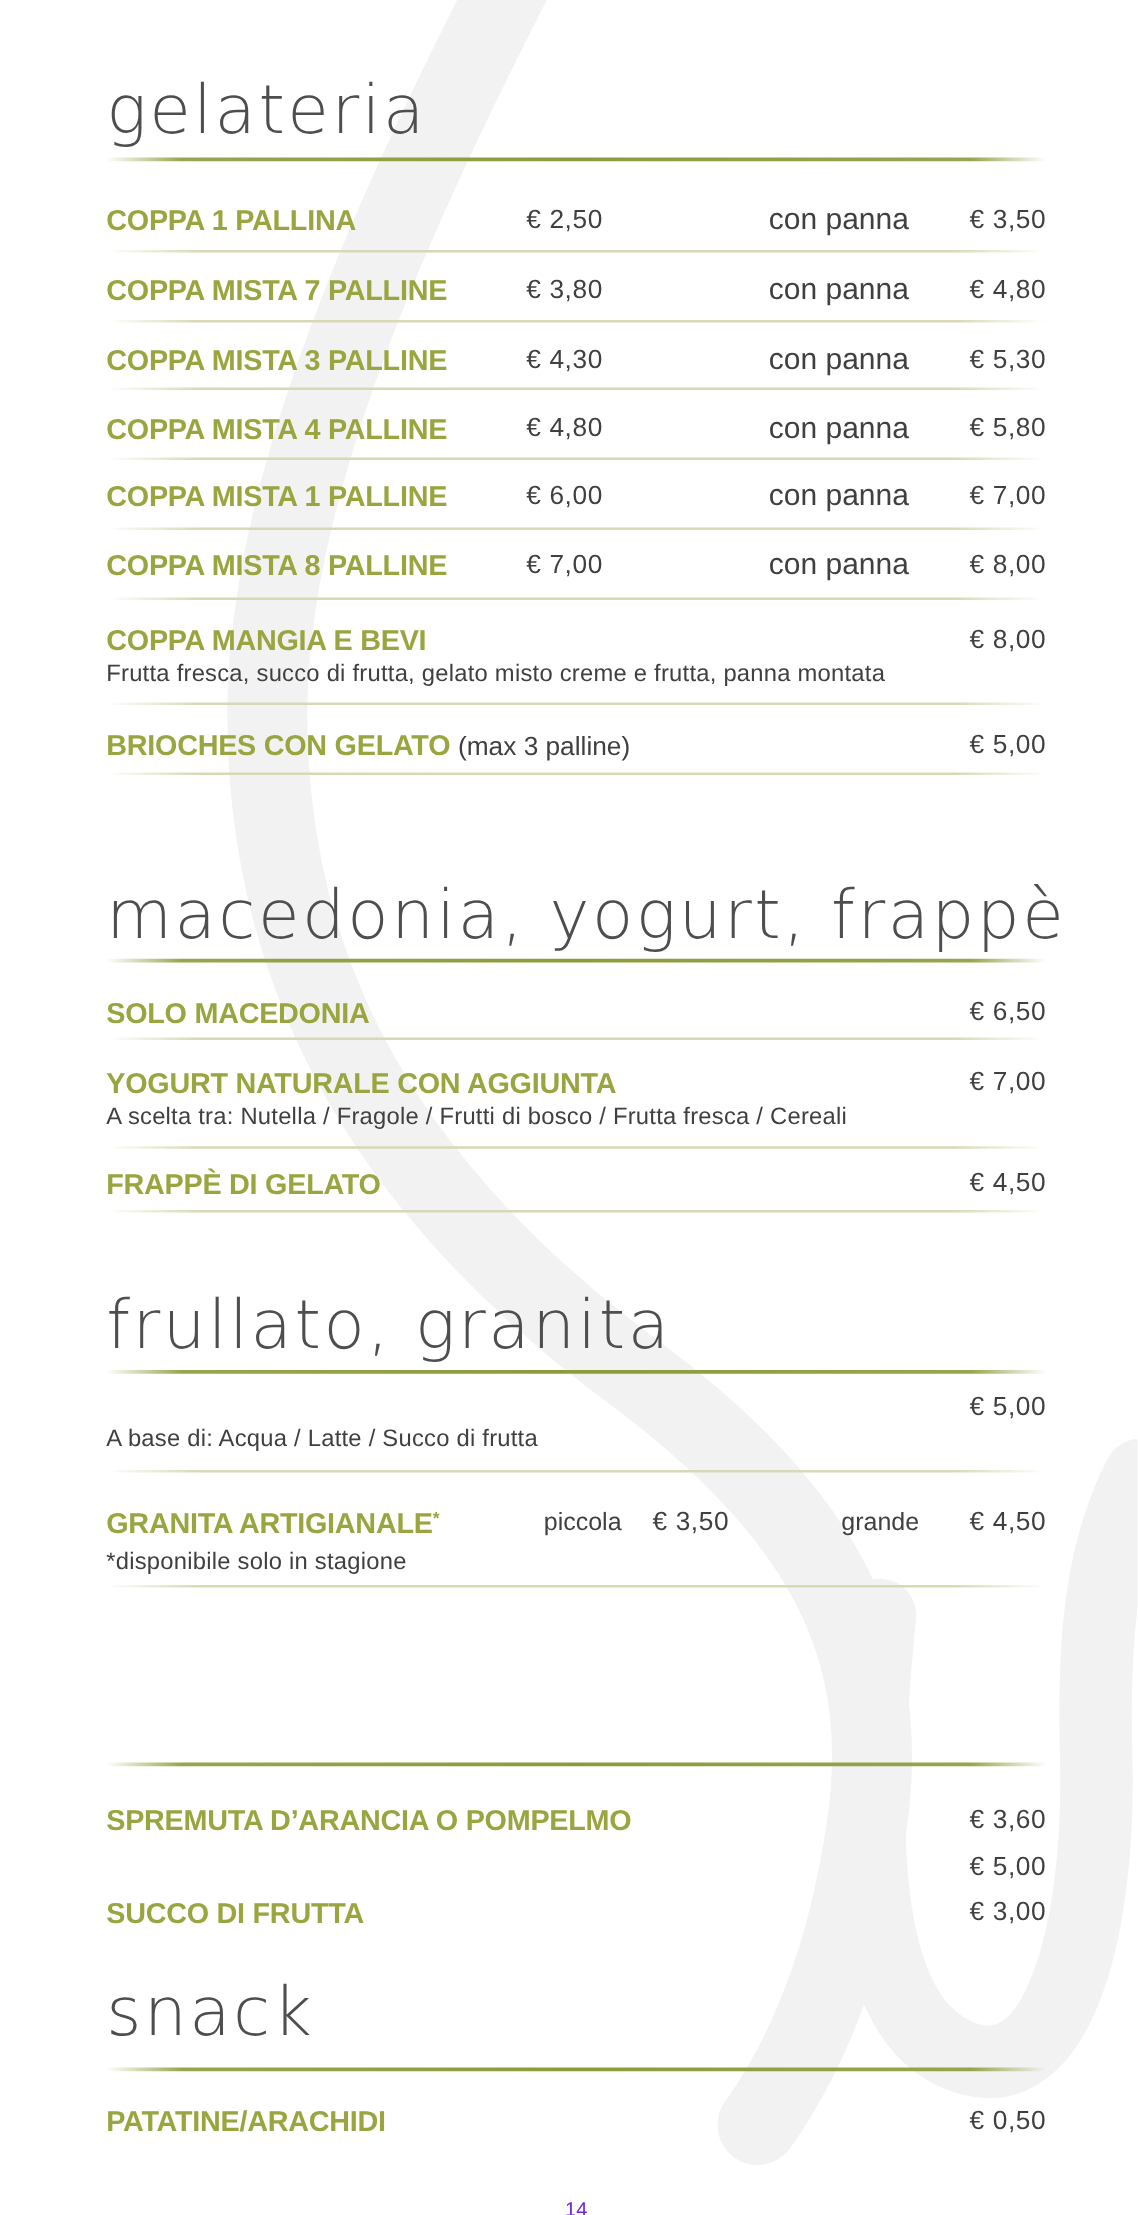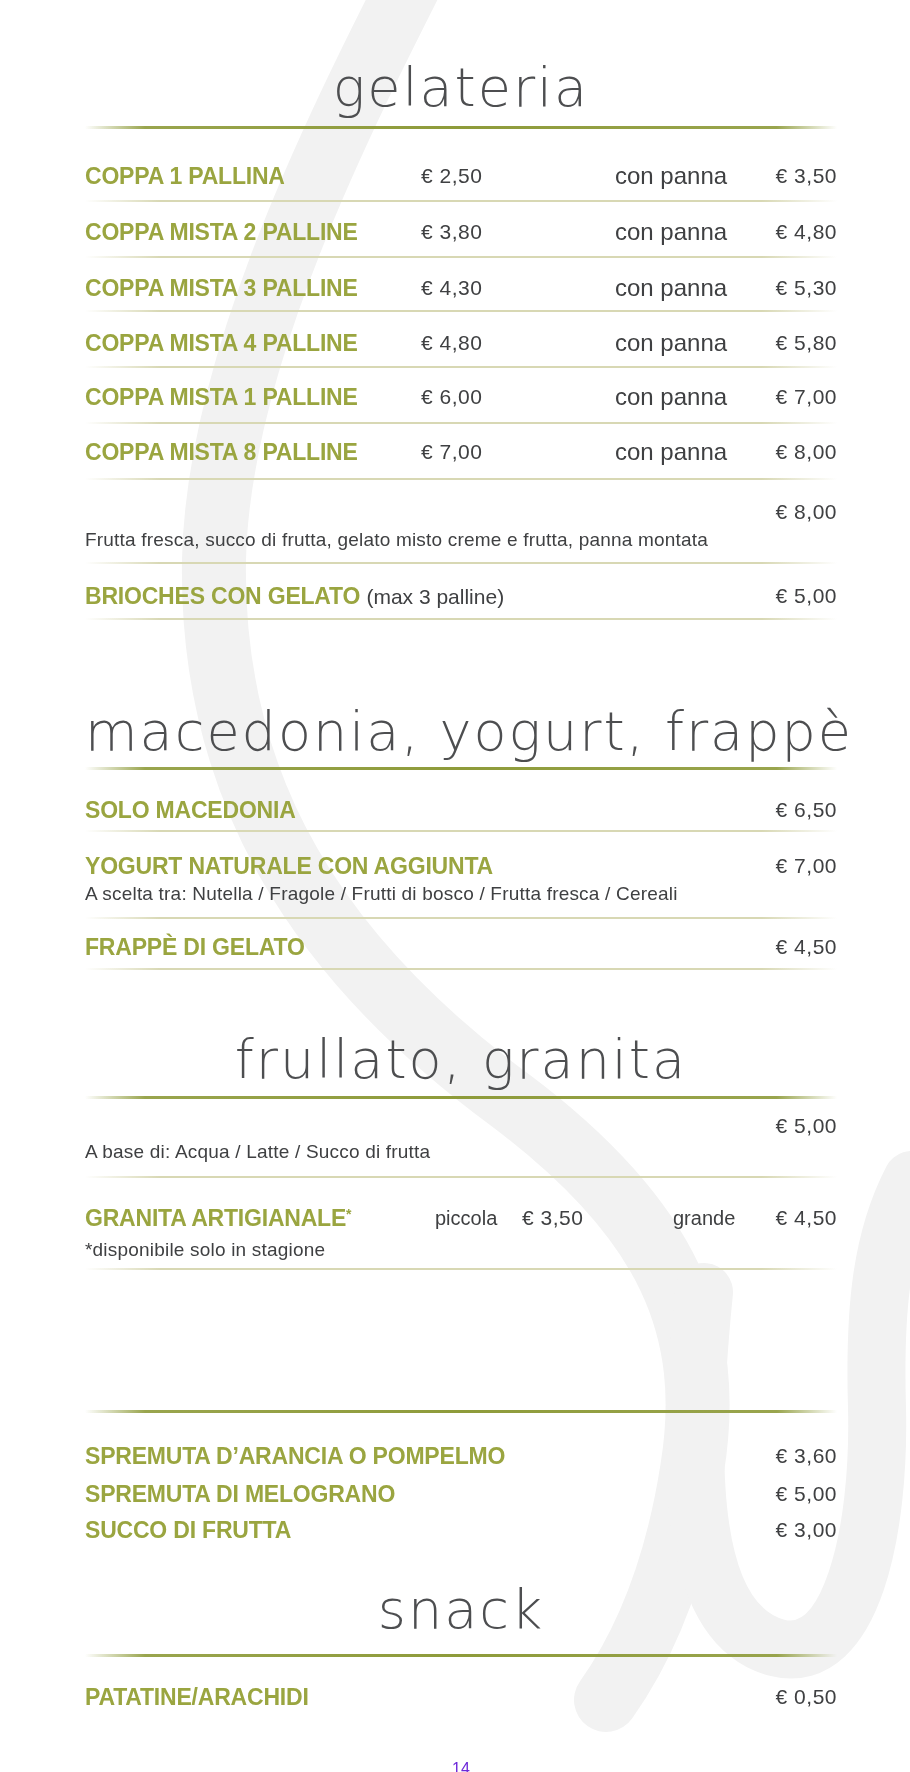--- a/index.html
+++ b/index.html
@@ -3,21 +3,21 @@
 <meta charset="utf-8">
 <style>
   html,body{margin:0;padding:0;background:#ffffff;}
   .page{
     position:relative;width:910px;height:1772px;background:#ffffff;overflow:hidden;
     font-family:"Liberation Sans",sans-serif;color:#3f4042;
   }
   .watermark{position:absolute;left:0;top:0;width:910px;height:1772px;pointer-events:none;}
   .content{position:absolute;left:85px;top:0;width:752px;height:1772px;}
   .sec-title{
-    position:absolute;left:0;width:100%;text-align:center;
+    position:absolute;left:0;width:100%;text-align:left;
     font-family:"DejaVu Sans","Liberation Sans",sans-serif;
     font-weight:200;font-size:54px;line-height:68px;color:#4d4e50;letter-spacing:2px;
     white-space:nowrap;
   }
   .divider{
     position:absolute;left:0;width:100%;height:3px;
     background:linear-gradient(to right, rgba(142,155,58,0), rgba(142,155,58,.9) 8%, #8e9b3a 50%, rgba(142,155,58,.9) 92%, rgba(142,155,58,0));
   }
   .sep{
     position:absolute;left:0;width:100%;height:2px;
@@ -61,21 +61,21 @@
 
     <div class="row" style="top:162px">
       <span class="name">COPPA 1 PALLINA</span>
       <span class="p1">€ 2,50</span>
       <span class="lbl">con panna</span>
       <span class="p2">€ 3,50</span>
     </div>
     <div class="sep" style="top:200px"></div>
 
     <div class="row" style="top:218px">
-      <span class="name">COPPA MISTA 2 PALLINE</span>
+      <span class="name">COPPA MISTA 7 PALLINE</span>
       <span class="p1">€ 3,80</span>
       <span class="lbl">con panna</span>
       <span class="p2">€ 4,80</span>
     </div>
     <div class="sep" style="top:256px"></div>
 
     <div class="row" style="top:274px">
       <span class="name">COPPA MISTA 3 PALLINE</span>
       <span class="p1">€ 4,30</span>
       <span class="lbl">con panna</span>
@@ -101,20 +101,21 @@
 
     <div class="row" style="top:438px">
       <span class="name">COPPA MISTA 8 PALLINE</span>
       <span class="p1">€ 7,00</span>
       <span class="lbl">con panna</span>
       <span class="p2">€ 8,00</span>
     </div>
     <div class="sep" style="top:478px"></div>
 
     <div class="row" style="top:498px">
+      <span class="name">COPPA MANGIA E BEVI</span>
       <span class="p2">€ 8,00</span>
     </div>
     <div class="desc" style="top:527px">Frutta fresca, succo di frutta, gelato misto creme e frutta, panna montata</div>
     <div class="sep" style="top:562px"></div>
 
     <div class="row" style="top:582px">
       <span class="name"><span>BRIOCHES CON GELATO</span> <span class="note">(max 3 palline)</span></span>
       <span class="p2">€ 5,00</span>
     </div>
     <div class="sep" style="top:618px"></div>
@@ -160,21 +161,20 @@
     <div class="desc" style="top:1237px">*disponibile solo in stagione</div>
     <div class="sep" style="top:1268px"></div>
 
     <div class="divider" style="top:1410px"></div>
 
     <div class="row" style="top:1442px">
       <span class="name">SPREMUTA D’ARANCIA O POMPELMO</span>
       <span class="p2">€ 3,60</span>
     </div>
     <div class="row" style="top:1480px">
-      <span class="name">SPREMUTA DI MELOGRANO</span>
       <span class="p2">€ 5,00</span>
     </div>
     <div class="row" style="top:1516px">
       <span class="name">SUCCO DI FRUTTA</span>
       <span class="p2">€ 3,00</span>
     </div>
 
     <div class="sec-title" style="top:1576px">snack</div>
     <div class="divider" style="top:1654px"></div>
 

